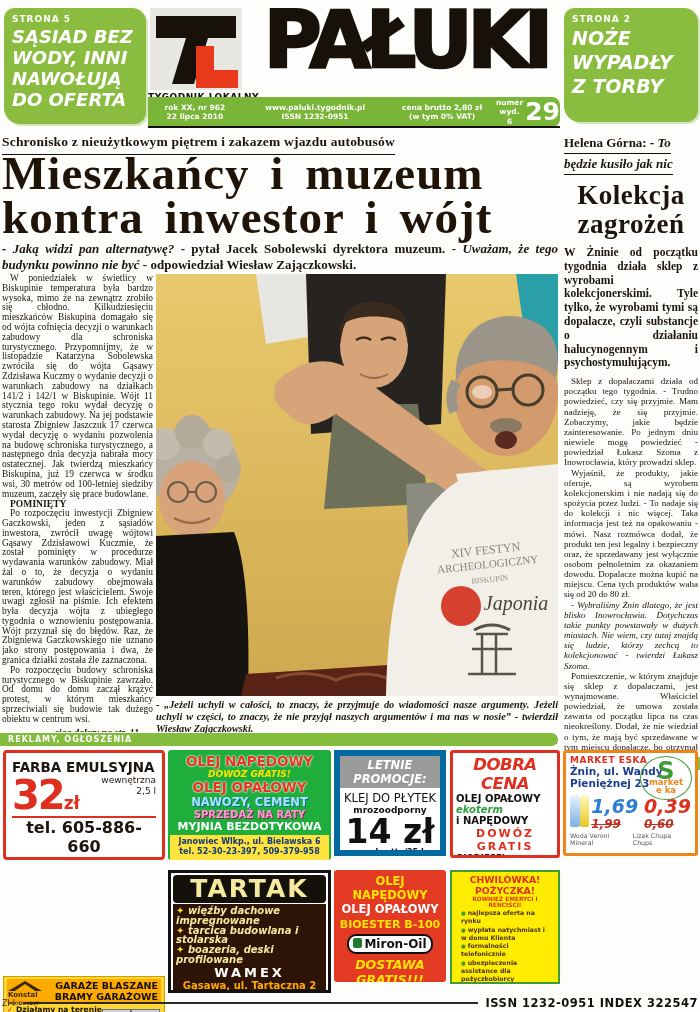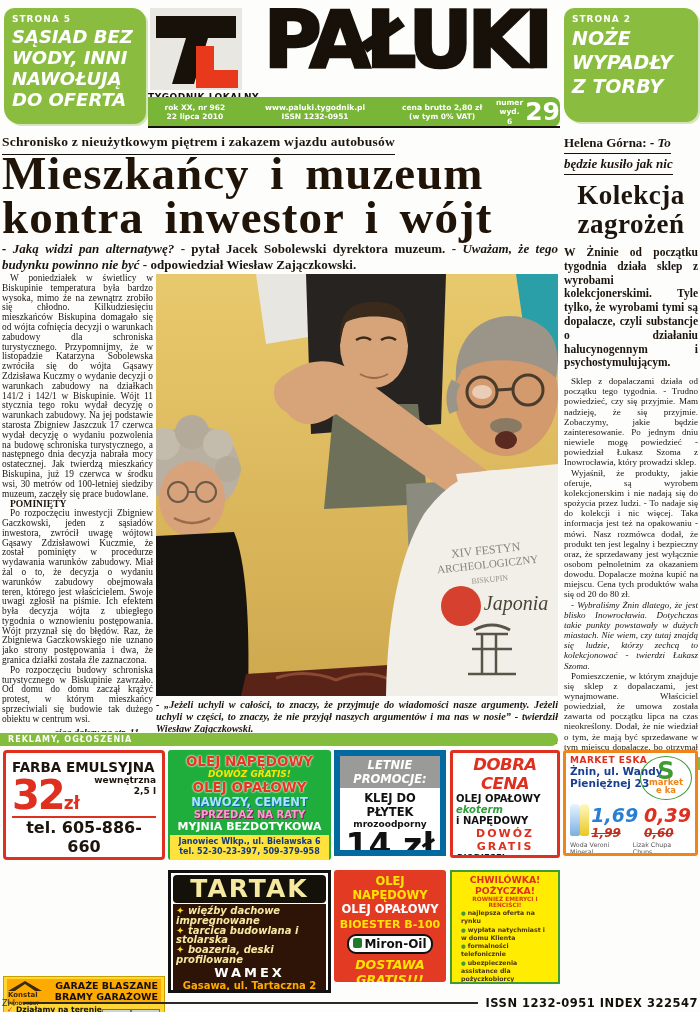--- a/index.html
+++ b/index.html
@@ -65,57 +65,57 @@
   .ad-tarpol { border:3px solid #df2f1e; background:#fff; border-radius:4px; padding:4px 6px; }
   .tarpol-top { display:flex; justify-content:space-between; align-items:flex-start; }
   .tarpol-logo { font-style:italic; font-weight:bold; font-size:19px; letter-spacing:-1px; color:#14100a; }
   .tarpol-logo .red { color:#df2f1e; }
   .tarpol-offer { color:#df2f1e; font-weight:bold; font-size:12.5px; line-height:14px; text-align:center;
                   border-bottom:2px solid #df2f1e; }
   .tarpol-prod { font-weight:bold; font-size:13.5px; margin-top:2px; }
   .tarpol-mid { display:flex; align-items:flex-start; }
   .tarpol-price { color:#df2f1e; font-weight:bold; font-size:40px; line-height:40px; letter-spacing:-2px; }
   .tarpol-zl { color:#df2f1e; font-weight:bold; font-size:17px; }
-  .tarpol-note { margin-left:auto; text-align:right; font-weight:bold; font-size:9px; line-height:11px; }
+  .tarpol-note { margin-left:auto; text-align:right; font-weight:normal; font-size:9px; line-height:11px; }
   .tarpol-tel { font-weight:bold; font-size:16px; text-align:center; border-top:2px solid #df2f1e; margin-top:1px; }
 
   .ad-fuel { background:#1fae3b; text-align:center; padding:3px 2px 0; border-radius:3px; }
   .fuel-l1 { color:#e83520; font-weight:bold; font-size:13.5px; text-shadow:0 0 2px #fff,0 0 2px #fff; }
   .fuel-l2 { color:#ffe400; font-weight:bold; font-style:italic; font-size:9px; }
   .fuel-l3 { color:#e83520; font-weight:bold; font-size:13.5px; text-shadow:0 0 2px #fff,0 0 2px #fff; }
   .fuel-l4 { color:#a8e4ff; font-weight:bold; font-size:11.5px; text-shadow:1px 1px 0 #0a6a9a; }
   .fuel-l5 { color:#ff9ad2; font-weight:bold; font-size:10px; text-shadow:1px 1px 0 #8a1a5a; }
   .fuel-l6 { color:#fff; font-weight:bold; font-size:11px; }
   .fuel-foot { background:#ffe23c; color:#123a7a; font-weight:bold; font-size:8px; line-height:10px; margin-top:2px; padding:2px 0 3px; }
 
   .ad-letnie { background:#fff; border:6px solid #0369a1; }
   .letnie-head { background:#9a9a98; color:#fff; font-style:italic; font-weight:bold; font-size:11.5px;
                  text-align:center; padding:2px 0; }
-  .letnie-prod { font-weight:bold; font-size:11.5px; text-align:center; margin-top:3px; color:#111; }
+  .letnie-prod { font-weight:normal; font-size:11.5px; text-align:center; margin-top:3px; color:#111; }
   .letnie-note { font-weight:bold; font-size:9px; text-align:center; color:#111; }
   .letnie-price { font-weight:bold; font-size:33px; text-align:center; line-height:33px; color:#111; }
   .letnie-unit { font-weight:bold; font-size:8px; text-align:right; padding-right:8px; color:#111; }
   .letnie-foot { background:#8f8f8d; color:#fff; margin-top:2px; padding:2px 3px; }
 
   .ad-dobra { border:3px solid #df2f1e; background:#fff; border-radius:3px; text-align:center; padding:2px 3px; }
   .dobra-title { color:#df2f1e; font-weight:bold; font-style:italic; font-size:16.5px; letter-spacing:-.5px; }
   .dobra-l1 { font-weight:bold; font-size:10px; text-align:left; line-height:11px; color:#111; }
   .ekoterm { color:#2e9e3a; font-style:italic; font-weight:bold; font-size:10px; }
   .dobra-gratis { color:#df2f1e; font-weight:bold; font-size:11px; letter-spacing:2px; margin-top:1px; }
   .dobra-bio { font-weight:bold; font-size:8.5px; color:#111; }
   .dobra-bio .red { color:#df2f1e; font-size:7.5px; }
 
   .ad-eska { border:3px solid #ef8418; background:#fff; border-radius:3px; padding:2px 4px; position:relative; }
   .eska-title { color:#df2f1e; font-weight:bold; font-size:9px; letter-spacing:.5px; }
   .eska-addr { color:#1a3f90; font-weight:bold; font-size:10.5px; line-height:12px; }
   .eska-logo { position:absolute; right:3px; top:3px; width:52px; height:44px; border:1.5px solid #3f9c35;
                border-radius:50%; text-align:center; padding-top:7px; }
   .eska-logo .s { color:#3f9c35; font-weight:bold; font-size:24px; line-height:14px; }
   .eska-logo .txt { color:#ef8418; font-weight:bold; font-size:8.5px; line-height:8px; }
-  .eska-prices { display:flex; margin-top:15px; }
+  .eska-prices { display:flex; margin-top:6px; }
   .eska-p { font-weight:bold; font-style:italic; font-size:19px; }
   .eska-p1 { color:#2a7fd4; } .eska-p2 { color:#df2f1e; }
   .eska-old { font-weight:bold; font-style:italic; font-size:12px; color:#c03020; text-decoration:line-through; }
   .eska-caps { display:flex; justify-content:space-between; color:#555; font-size:6.3px; margin-top:1px; }
   .bottle { width:11px; height:32px; border-radius:4px 4px 2px 2px; display:inline-block; }
 
   .ad-konstal { background:#ffd633; border:1px solid #c8a000; padding:2px 3px; position:relative; font-size:7.6px; }
   .konstal-head { background:#ffaa00; color:#14100a; font-weight:bold; font-size:9.5px; line-height:11px;
                   text-align:right; padding:1px 3px; }
   .konstal-logo { position:absolute; left:4px; top:4px; width:40px; height:22px; color:#3a2a10;

